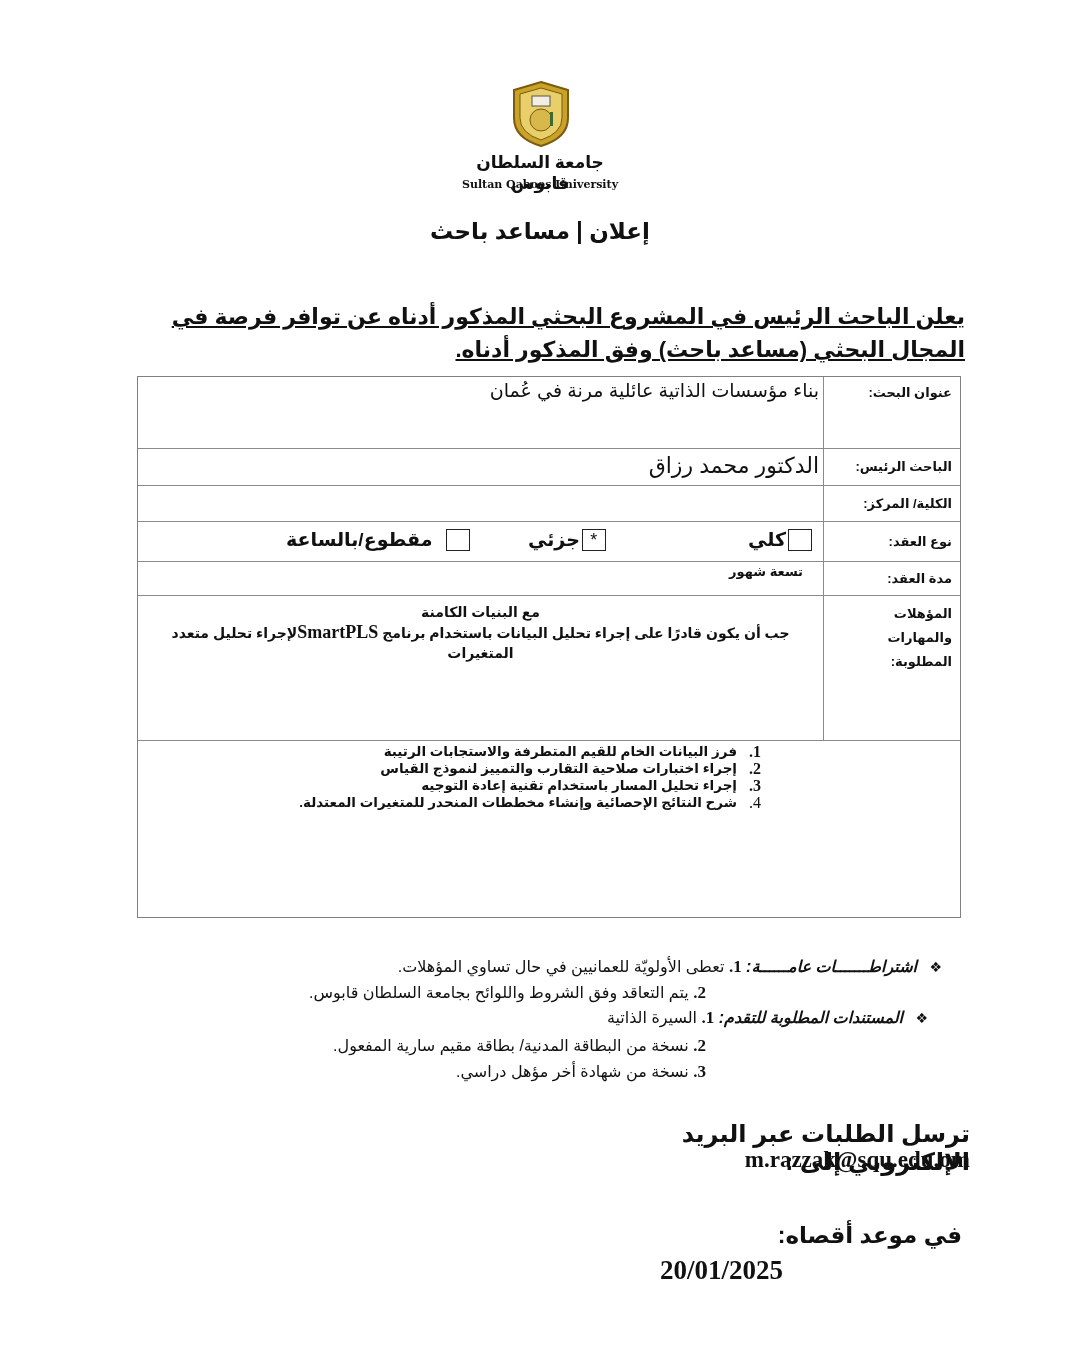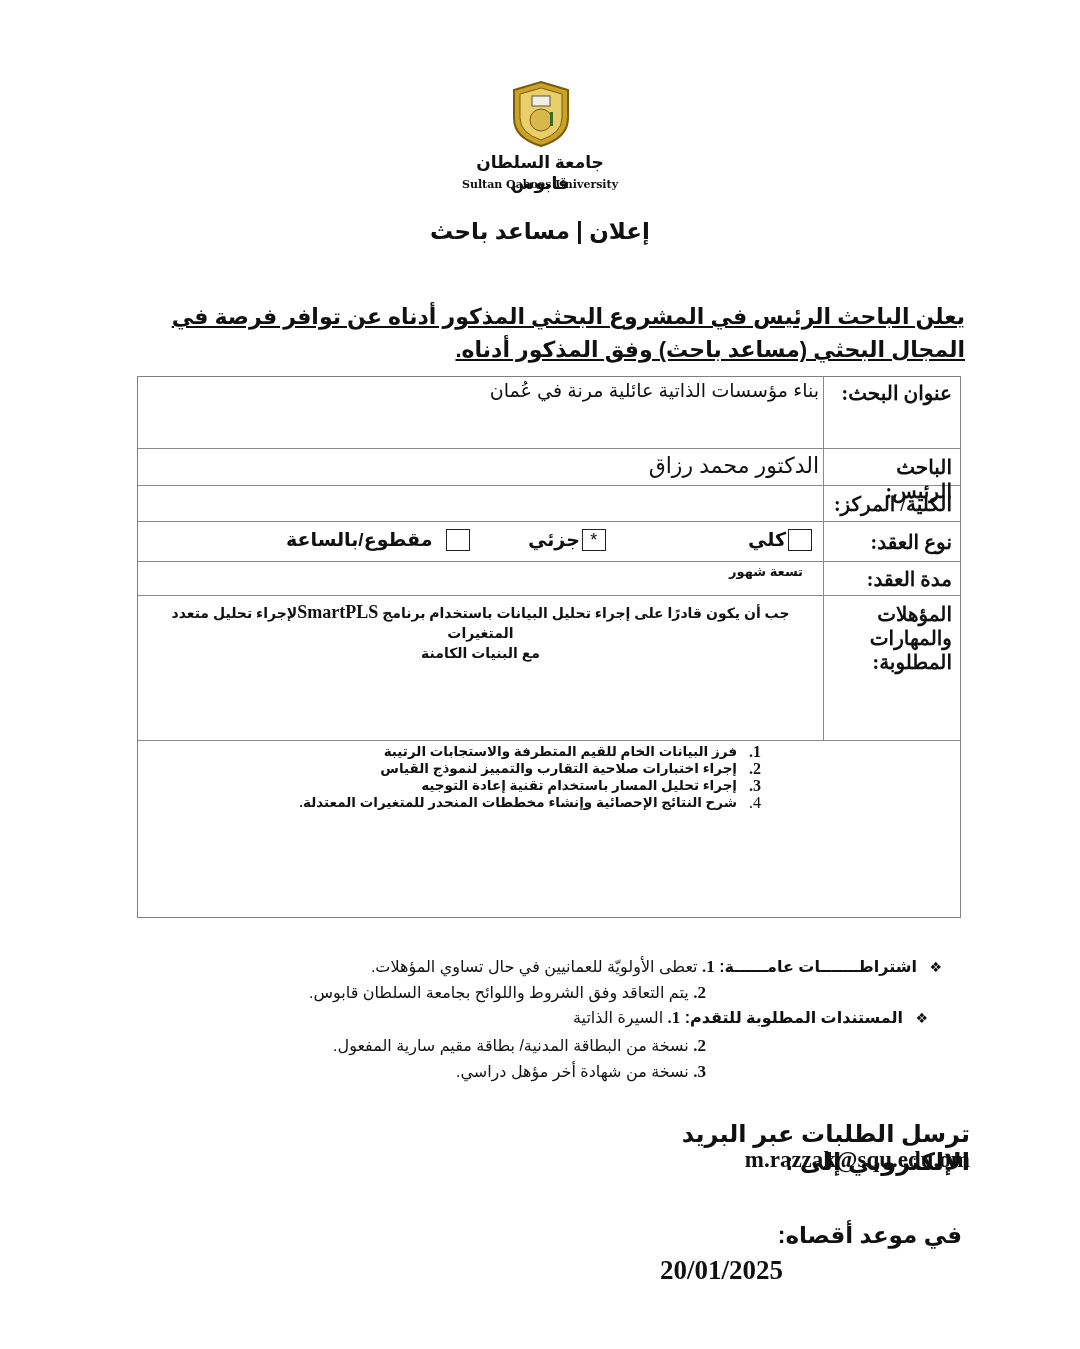--- a/index.html
+++ b/index.html
@@ -16,41 +16,41 @@
   .doc-title { left:400px; top:218px; width:280px; text-align:center; font-size:23px; font-weight:bold; }
 
   .intro { left:130px; top:300px; width:835px; font-size:22px; font-weight:bold; line-height:33px; text-align:right;text-decoration:underline; }
 
   
   .info-table { left:137px; top:376px; width:824px; height:542px;
                 border:1.5px solid #808080; box-sizing:border-box; }
   .row { position:absolute; left:0; width:100%; border-bottom:1.5px solid #8a8a8a; box-sizing:border-box; }
   .row:last-child { border-bottom:none; }
   .lbl { position:absolute; right:0; top:0; bottom:0; width:137px; border-left:1.5px solid #8a8a8a;
-         box-sizing:border-box; padding:4px 8px 0 4px; font-size:20px; font-weight:bold; text-align:right; line-height:24px;font-family:Liberation Serif, serif; }
+         box-sizing:border-box; padding:4px 8px 0 4px; font-size:13px; font-weight:bold; text-align:right; line-height:24px; }
   .val { position:absolute; left:0; right:137px; top:0; bottom:0; padding:2px 4px 0 6px; text-align:right; }
 
   .v-title { font-size:19px; }
   .v-pi { font-size:22px; padding-top:4px; }
   .v-college { font-size:13px; font-weight:bold; }
   .v-duration { font-size:13px; font-weight:bold; padding-right:20px; }
   .v-qual { font-size:14px; font-weight:bold; text-align:center; line-height:20px; padding:6px 8px 0 8px; }
   .v-qual .smart { font-family:"Liberation Serif", serif; font-size:18px; }
 
   .contract-opts { position:absolute; left:0; right:0; top:6px; height:30px; }
   .opt { position:absolute; top:0; display:flex; align-items:center; gap:2px; direction:rtl; font-size:19px; font-weight:bold; }
   .box { width:24px; height:22px; border:1.5px solid #222; box-sizing:border-box; font-size:18px; line-height:20px; text-align:center; font-weight:normal; }
 
   .tasks { list-style:none; margin:0; padding:0; position:absolute; right:60px; top:2px; font-size:13.5px; font-weight:bold; line-height:17px; }
   .tasks li { display:flex; direction:rtl; gap:12px; }
   .tasks .num { font-family:"Liberation Serif", serif; font-size:16px; width:14px; text-align:left; }
 
   
   .cond { font-size:16px; line-height:23px; }
-  .cond b { font-weight:bold; }
+  .cond b { font-weight:bold;font-style:italic; }
   .bullet { font-size:14px; margin-left:8px; }
   .n { font-family:"Liberation Serif", serif; font-weight:bold; font-size:17px; }
 
   .send { left:560px; top:1120px; width:410px; text-align:right; font-size:24px; font-weight:bold; }
   .email { left:600px; top:1147px; width:370px; text-align:right; font-family:"Liberation Serif", serif; font-size:23px; font-weight:bold; }
   .deadline-lbl { left:660px; top:1222px; width:302px; text-align:right; font-size:23px; font-weight:bold; }
   .deadline { left:660px; top:1255px; width:310px; font-family:"Liberation Serif", serif; font-size:27px;font-weight:bold; }
 </style>
 </head>
 <body>
@@ -106,24 +106,24 @@
   </div>
 
   <div class="row" style="top:185px; height:34px;">
     <div class="lbl rtl" style="padding-top:5px;padding-left:20px;">مدة العقد:</div>
     <div class="val v-duration rtl">تسعة شهور</div>
   </div>
 
   <div class="row" style="top:219px; height:145px;">
     <div class="lbl rtl" style="padding-top:6px; width:137px;margin-left:10px;">المؤهلات والمهارات المطلوبة:</div>
     <div class="val v-qual rtl">
+      <div>مع البنيات الكامنة</div>
       <div>
         <span>جب أن يكون قادرًا على إجراء تحليل البيانات باستخدام برنامج </span><span class="smart" dir="ltr">SmartPLS</span><span>لإجراء تحليل متعدد المتغيرات</span>
       </div>
-      <div>مع البنيات الكامنة</div>
     </div>
   </div>
 
   <div class="row" style="top:364px; height:178px;">
     <div class="val">
       <ol class="tasks rtl">
         <li>
             <span class="num">1.</span>
             <span>فرز البيانات الخام للقيم المتطرفة والاستجابات الرتيبة</span>
           </li>

